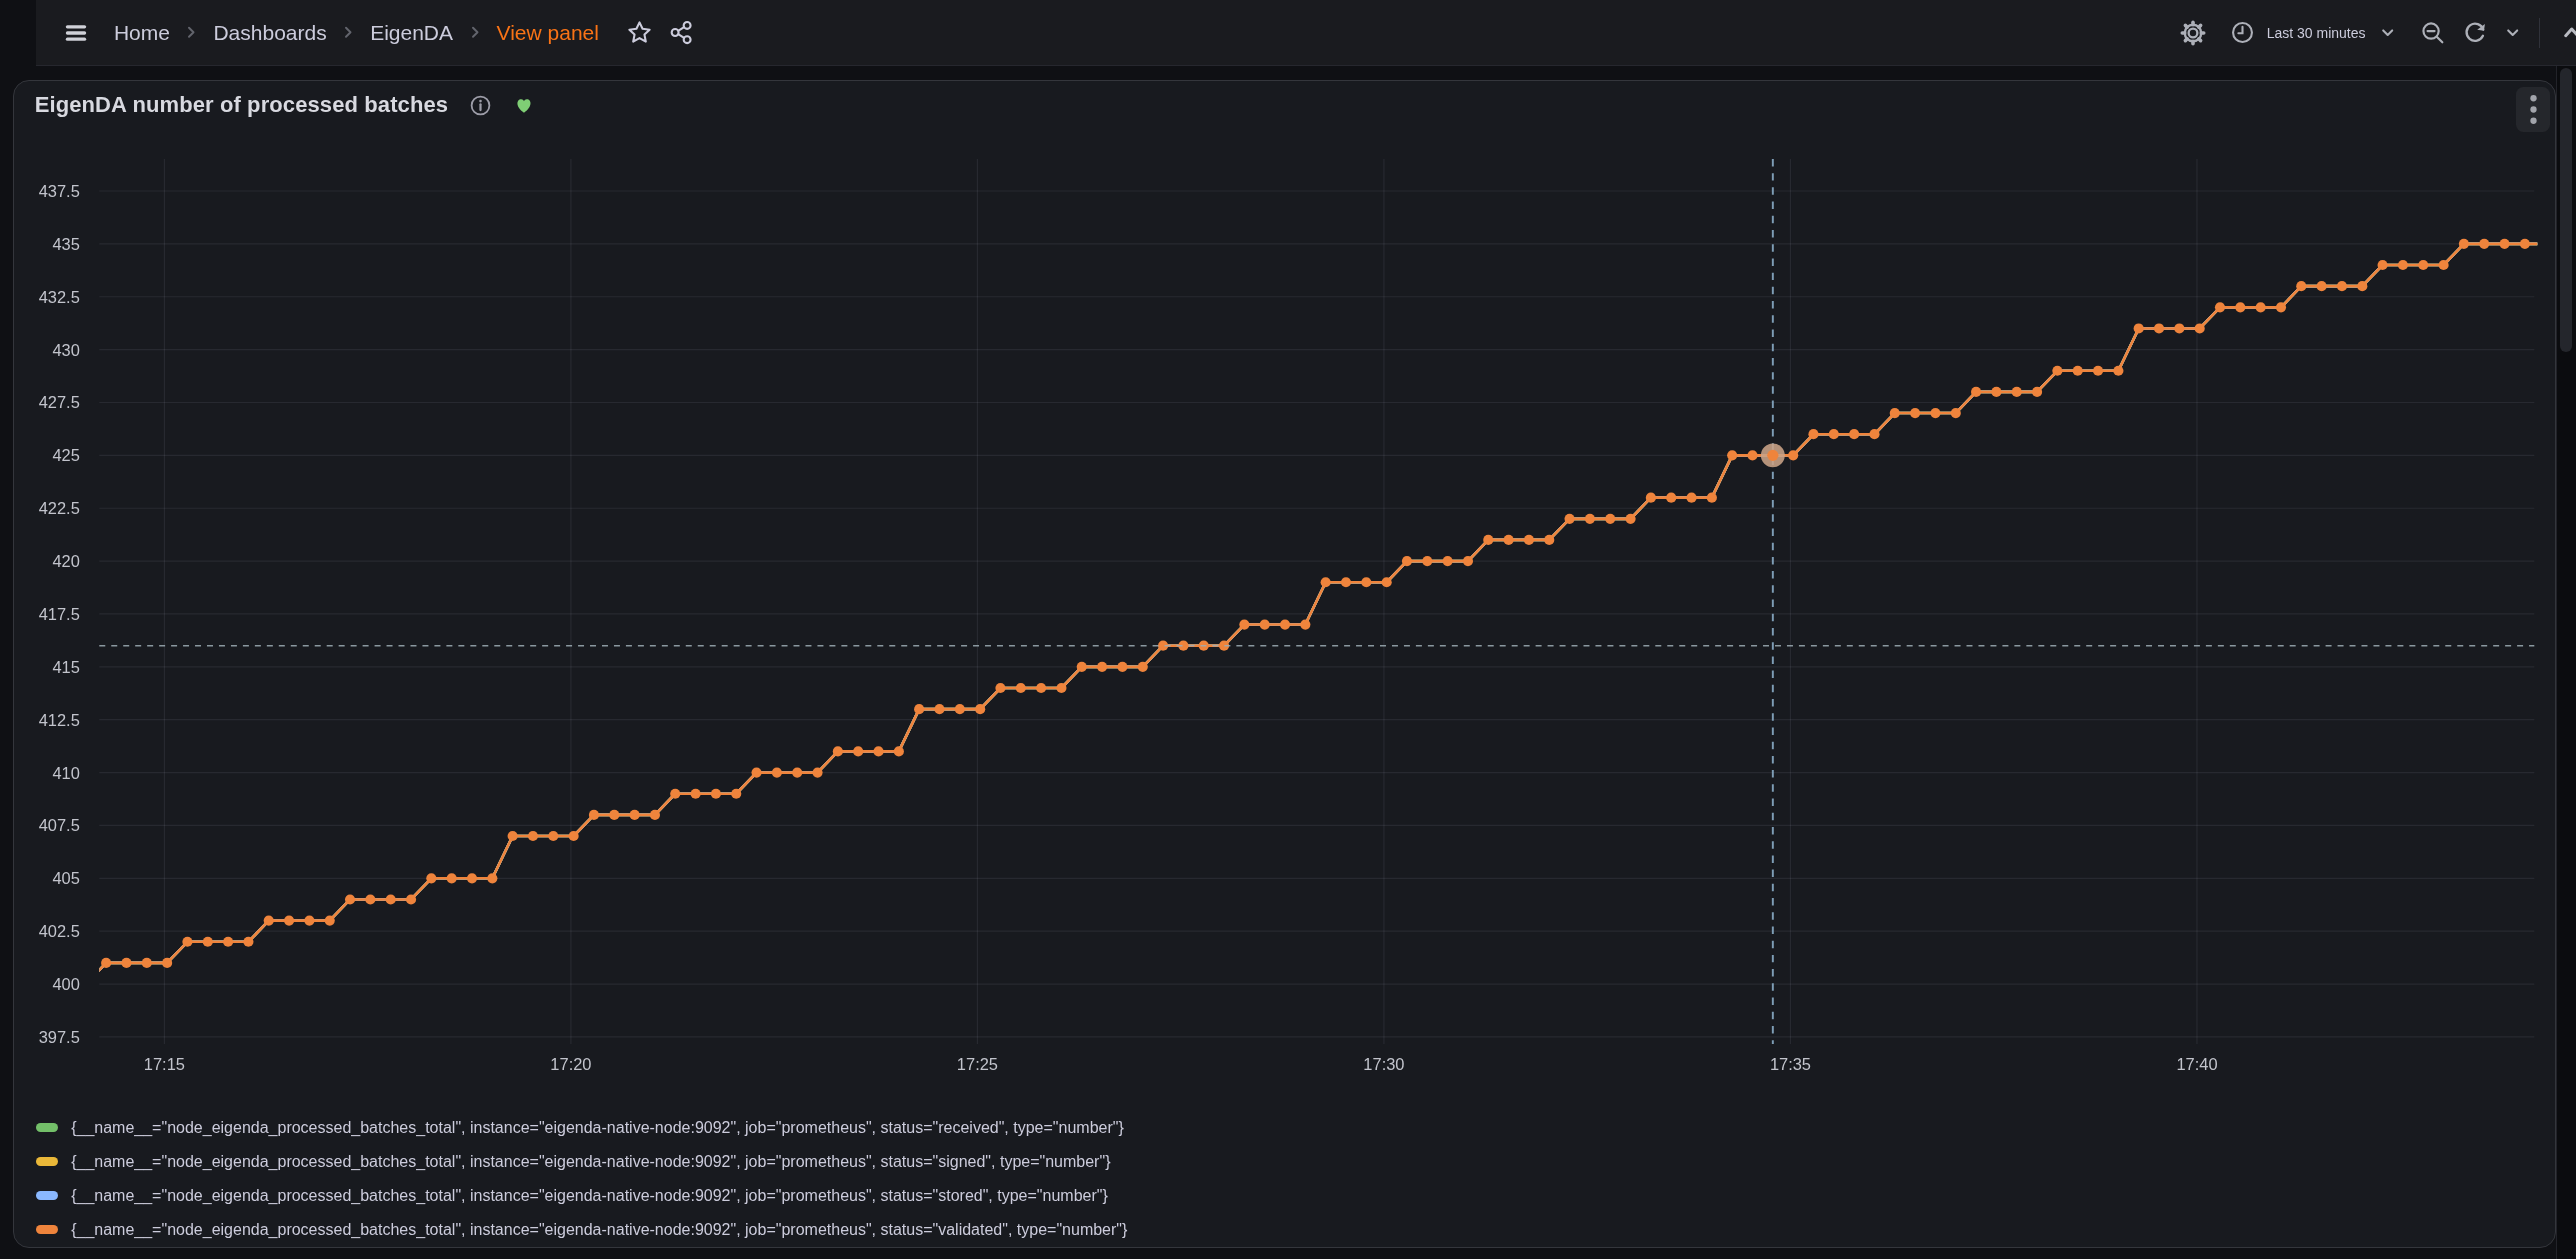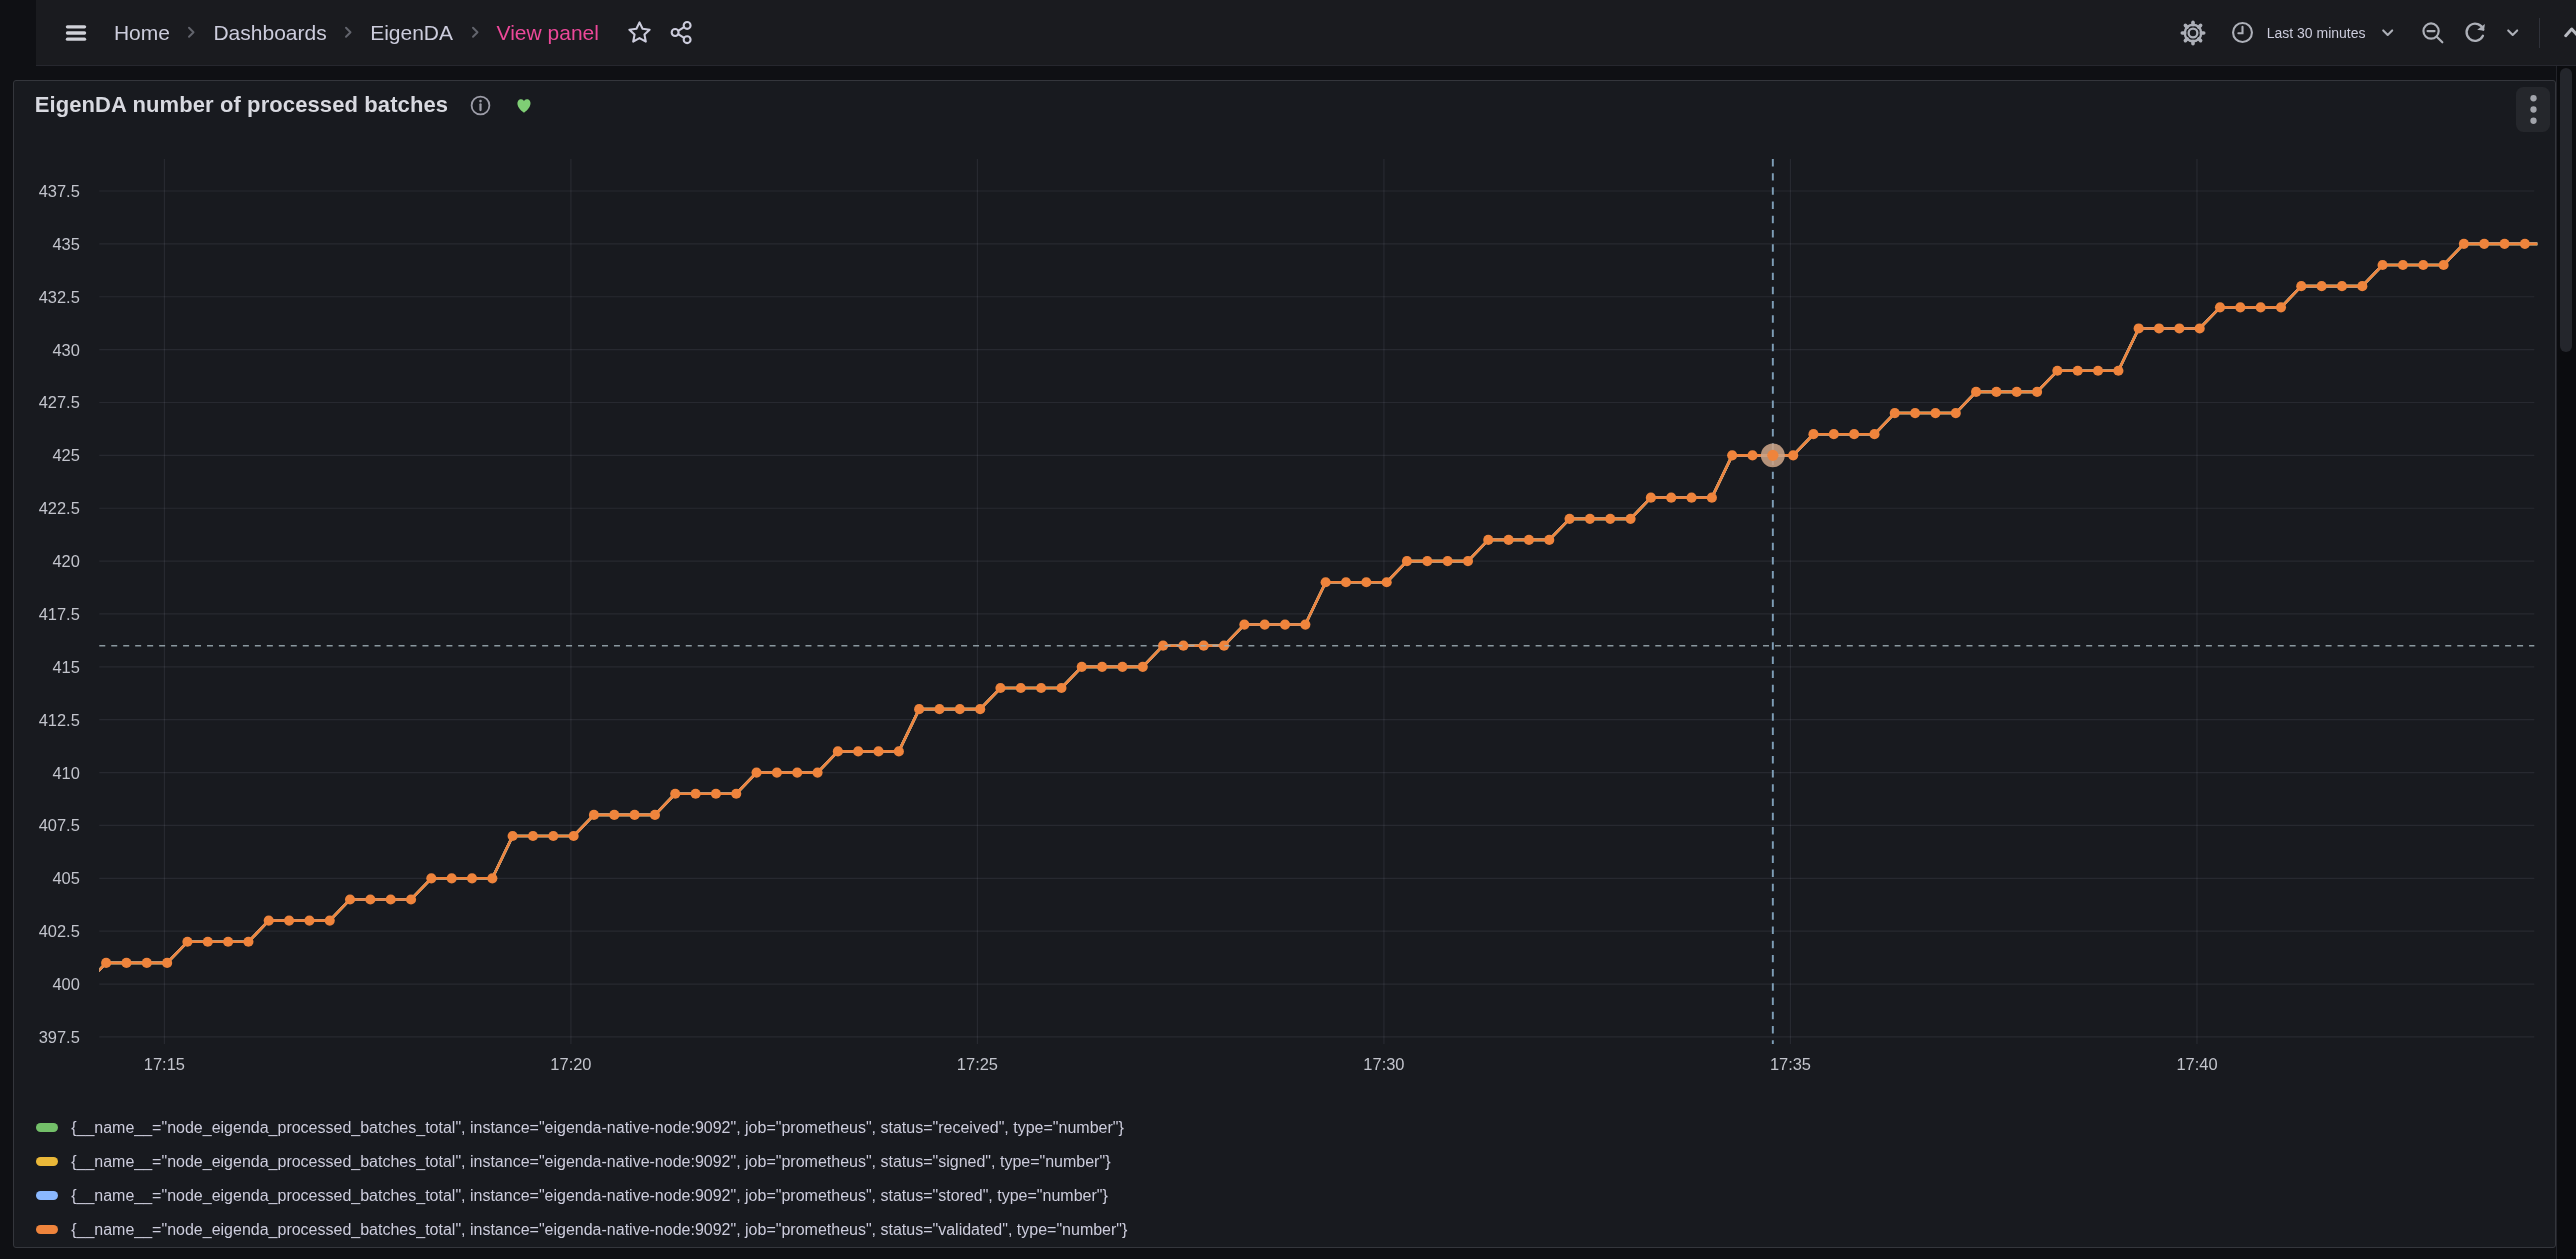--- a/index.html
+++ b/index.html
@@ -16,33 +16,33 @@
     display:flex;align-items:center;justify-content:space-between;
     box-sizing:border-box;padding:0 19.4px;margin-left:36px;
   }
   .nav-left,.nav-right{display:flex;align-items:center;}
   .iconbtn{
     display:flex;align-items:center;justify-content:center;
     width:42px;height:42px;border-radius:6px;cursor:pointer;flex:0 0 auto;
   }
   .crumbs{display:flex;align-items:center;margin-left:16.5px;}
   .crumb{font-size:21px;color:#ccccdc;cursor:pointer;white-space:nowrap;}
-  .crumb.current{color:#ec4899;cursor:default;}
+  .crumb.current{color:#f97316;cursor:default;}
   .crumb-sep{margin:0 13.5px;display:flex;align-items:center;}
   .nav-star{margin-left:19.4px;}
   .timebtn{
     display:flex;align-items:center;height:45px;padding:0 10.5px;
     border-radius:4.5px;cursor:pointer;margin:0 4.5px;
   }
   .timebtn .tlabel{font-size:14px;color:#ccccdc;margin:0 12px 0 10.5px;white-space:nowrap;}
   .nav-divider{width:0.7px;height:30px;background:#30323a;margin:0 10.5px;}
   
   .panel{
     position:absolute;left:12.7px;top:80px;width:2543px;height:1168px;
-    box-sizing:border-box;background:#181a1f;border:0.7px solid #34363c;border-radius:3px;
+    box-sizing:border-box;background:#181a1f;border:0.7px solid #34363c;border-radius:16px;
   }
   .panel-header{
     height:48px;display:flex;align-items:center;padding-left:21px;position:relative;
   }
   .panel-title{font-size:22px;font-weight:700;color:#d8d9e0;letter-spacing:0.1px;}
   .panel-title-icon{margin-left:19.4px;display:flex;align-items:center;}
   .kebab{
     position:absolute;top:6px;right:4.5px;width:34px;height:45px;border-radius:7.5px;
     background:#25272c;display:flex;align-items:center;justify-content:center;cursor:pointer;
   }

